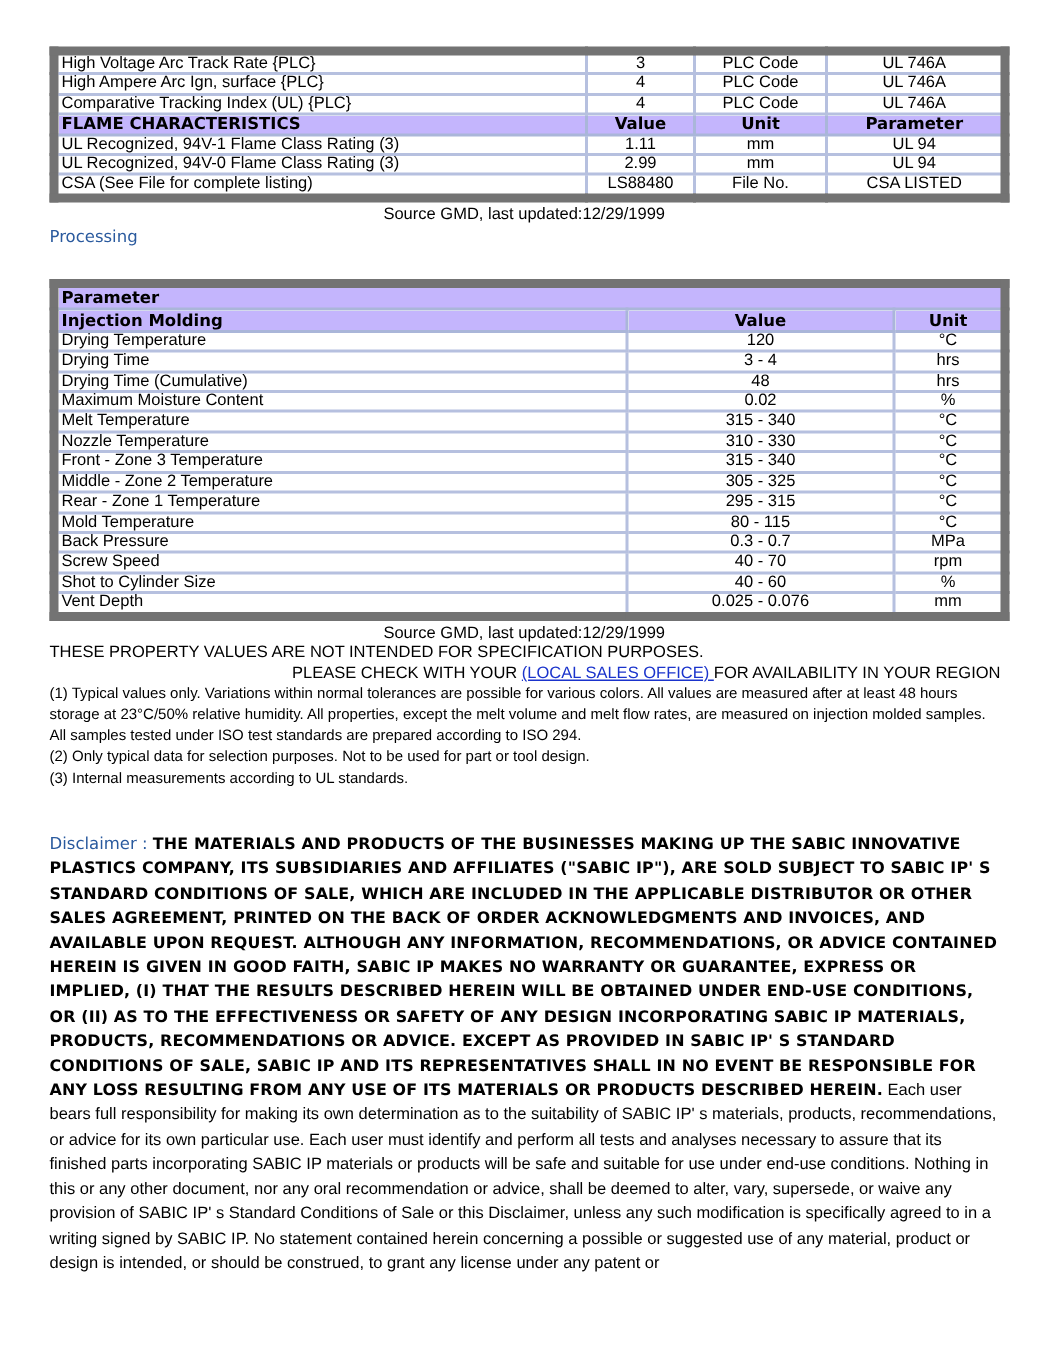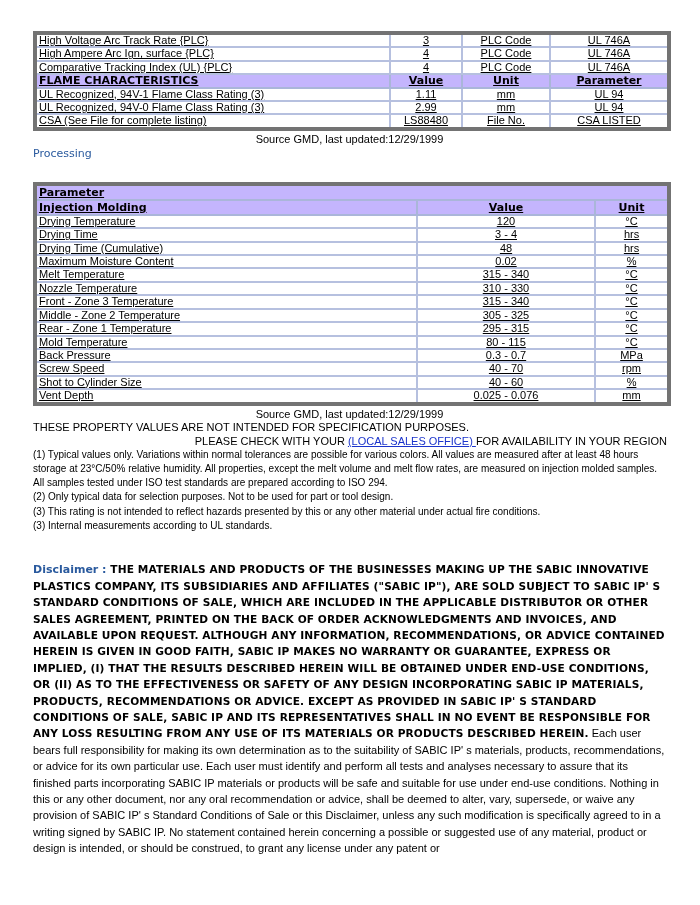--- a/index.html
+++ b/index.html
@@ -3,22 +3,21 @@
 <meta charset="utf-8">
 <style>
   html, body { margin: 0; padding: 0; background: #ffffff; }
   body {
     width: 700px; height: 905px; overflow: hidden; position: relative;
     font-family: "Liberation Sans", sans-serif; font-size: 11px; color: #000;
   }
   .wrap { position: absolute; left: 33px; top: 31px; width: 634px; }
   table.grid {
     border-collapse: collapse; width: 634px; table-layout: fixed;
-    border: 4px solid #737373;
-    text-decoration: underline;
+    border: 6px solid #737373;
   }
   table.grid td {
     border: 2px solid #b6c0df; padding: 0 2px; height: 11.4px; line-height: 11.4px;
     font-size: 11px; white-space: nowrap; overflow: hidden;
   }
   table.grid td.c { text-align: center; }
   table.grid tr.hdr td {
     background: #c4b5fd; font-weight: bold; font-family: "DejaVu Sans", sans-serif;
     font-size: 11px; border-color: #aab6d9;
   }
@@ -28,21 +27,21 @@
     font-size: 11px; margin-top: 2px;
   }
   .t2 { margin-top: 22px; padding-left: 35px; }
   table.grid tr.hdr2 td { height: 13px; line-height: 13px; }
   p.plain { margin: 0; font-size: 11px; line-height: 14px; }
   .notice1 { margin-top: 20px; }
   .notice2 { margin-top: 15px; text-align: right; }
   .notes { margin-top: 0; line-height: 14.3px; font-size: 10px; }
   a.link { color: #1a33cc; text-decoration: underline; }
   .disclaimer { margin-top: 28px; font-size: 11px; line-height: 14.3px; }
-  .disc-label { color: #2a5a9e; font-weight: bold; font-family: "DejaVu Sans", sans-serif; }
+  .disc-label { color: #2a5a9e; font-weight: normal; font-family: "DejaVu Sans", sans-serif; }
   .disc-bold { font-weight: bold; font-family: "DejaVu Sans", sans-serif; font-size: 10.6px; letter-spacing: 0.1px; line-height: 16.4px; }
   .disc-body { font-size: 11px; line-height: 16.4px; }
 </style>
 </head>
 <body>
 
 <div class="wrap">
 
   <table class="grid">
     <colgroup>
@@ -189,19 +188,18 @@
   </table>
   <div class="source">Source GMD, last updated:12/29/1999</div>
 
   <p class="plain notice1">THESE PROPERTY VALUES ARE NOT INTENDED FOR SPECIFICATION PURPOSES.</p>
 
   <p class="plain notice2"><span>PLEASE CHECK WITH YOUR </span><a class="link" href="#">(LOCAL SALES OFFICE) </a><span>FOR AVAILABILITY IN YOUR REGION</span></p>
 
   <div class="notes">
     <div>(1) Typical values only. Variations within normal tolerances are possible for various colors. All values are measured after at least 48 hours storage at 23°C/50% relative humidity. All properties, except the melt volume and melt flow rates, are measured on injection molded samples. All samples tested under ISO test standards are prepared according to ISO 294.</div>
     <div>(2) Only typical data for selection purposes. Not to be used for part or tool design.</div>
-    <div>(3) This rating is not intended to reflect hazards presented by this or any other material under actual fire conditions.</div>
     <div>(3) Internal measurements according to UL standards.</div>
   </div>
 
   <div class="disclaimer"><span class="disc-label">Disclaimer : </span><span class="disc-bold">THE MATERIALS AND PRODUCTS OF THE BUSINESSES MAKING UP THE SABIC INNOVATIVE PLASTICS COMPANY, ITS SUBSIDIARIES AND AFFILIATES ("SABIC IP"), ARE SOLD SUBJECT TO SABIC IP' S STANDARD CONDITIONS OF SALE, WHICH ARE INCLUDED IN THE APPLICABLE DISTRIBUTOR OR OTHER SALES AGREEMENT, PRINTED ON THE BACK OF ORDER ACKNOWLEDGMENTS AND INVOICES, AND AVAILABLE UPON REQUEST. ALTHOUGH ANY INFORMATION, RECOMMENDATIONS, OR ADVICE CONTAINED HEREIN IS GIVEN IN GOOD FAITH, SABIC IP MAKES NO WARRANTY OR GUARANTEE, EXPRESS OR IMPLIED, (I) THAT THE RESULTS DESCRIBED HEREIN WILL BE OBTAINED UNDER END-USE CONDITIONS, OR (II) AS TO THE EFFECTIVENESS OR SAFETY OF ANY DESIGN INCORPORATING SABIC IP MATERIALS, PRODUCTS, RECOMMENDATIONS OR ADVICE. EXCEPT AS PROVIDED IN SABIC IP' S STANDARD CONDITIONS OF SALE, SABIC IP AND ITS REPRESENTATIVES SHALL IN NO EVENT BE RESPONSIBLE FOR ANY LOSS RESULTING FROM ANY USE OF ITS MATERIALS OR PRODUCTS DESCRIBED HEREIN.</span><span class="disc-body"> Each user bears full responsibility for making its own determination as to the suitability of SABIC IP' s materials, products, recommendations, or advice for its own particular use. Each user must identify and perform all tests and analyses necessary to assure that its finished parts incorporating SABIC IP materials or products will be safe and suitable for use under end-use conditions. Nothing in this or any other document, nor any oral recommendation or advice, shall be deemed to alter, vary, supersede, or waive any provision of SABIC IP' s Standard Conditions of Sale or this Disclaimer, unless any such modification is specifically agreed to in a writing signed by SABIC IP. No statement contained herein concerning a possible or suggested use of any material, product or design is intended, or should be construed, to grant any license under any patent or</span></div>
 
 </div>
 
 </body></html>

